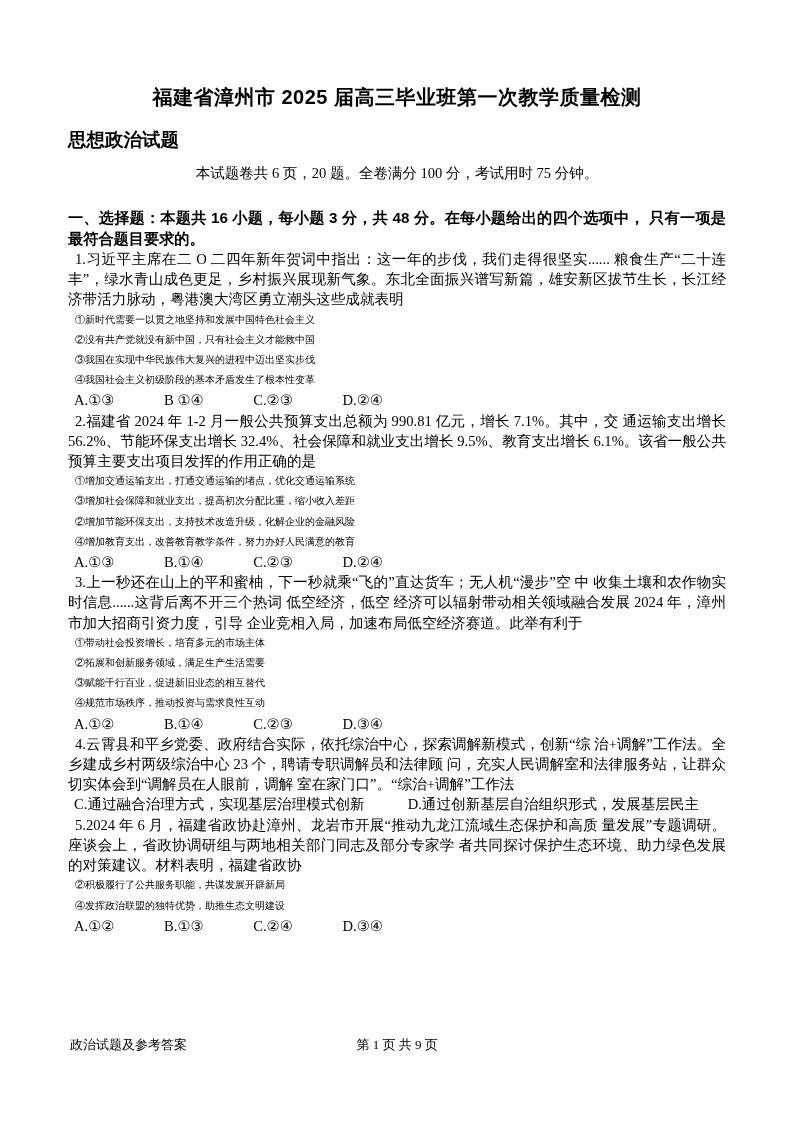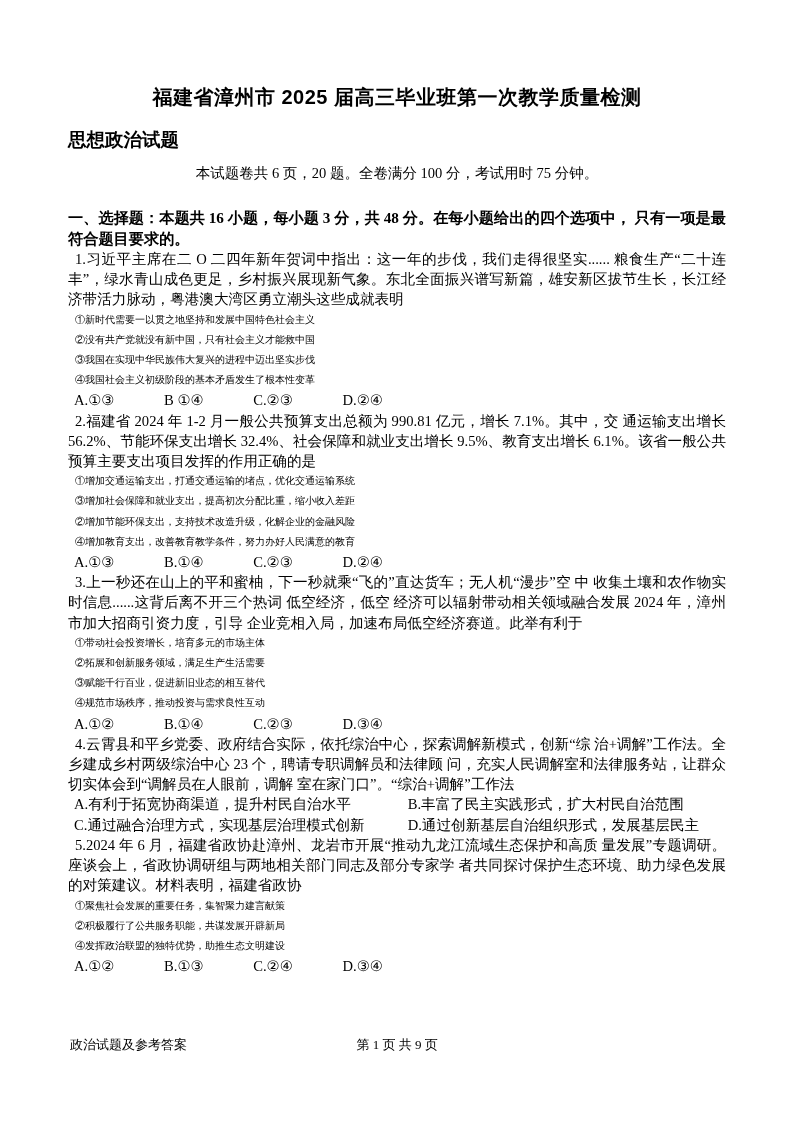--- a/index.html
+++ b/index.html
@@ -35,21 +35,21 @@
     line-height: 21px;
   }
   .exam-info {
     margin-top: 14px;
     font-size: 14.5px;
     text-align: center;
     line-height: 18px;
   }
   .section-heading {
     margin-top: 25px;
-    font-family: Liberation Serif, serif;
+    font-family: Liberation Sans, sans-serif;
     font-weight: bold;
     font-size: 15.2px;
     line-height: 21px;
     text-align: justify;
   }
   .question { margin: 0; }
   .stem {
     font-size: 14.6px;
     line-height: 20.2px;
     text-align: justify;
@@ -130,32 +130,27 @@
       <span class="choice">A.①②</span>
       <span class="choice">B.①④</span>
       <span class="choice">C.②③</span>
       <span class="choice">D.③④</span>
     </p>
   </div>
 
   <div class="question">
     <p class="stem">4.云霄县和平乡党委、政府结合实际，依托综治中心，探索调解新模式，创新“综 治+调解”工作法。全乡建成乡村两级综治中心 23 个，聘请专职调解员和法律顾 问，充实人民调解室和法律服务站，让群众切实体会到“调解员在人眼前，调解 室在家门口”。“综治+调解”工作法</p>
     <p class="answer-row two-col">
-      <span class="choice col-a">A.有利于拓宽协商渠道，提升村民自治水平</span>
-      <span class="choice">B.丰富了民主实践形式，扩大村民自治范围</span>
-    </p>
-    <p class="answer-row two-col">
       <span class="choice col-a">C.通过融合治理方式，实现基层治理模式创新</span>
       <span class="choice">D.通过创新基层自治组织形式，发展基层民主</span>
     </p>
   </div>
 
   <div class="question">
     <p class="stem">5.2024 年 6 月，福建省政协赴漳州、龙岩市开展“推动九龙江流域生态保护和高质 量发展”专题调研。座谈会上，省政协调研组与两地相关部门同志及部分专家学 者共同探讨保护生态环境、助力绿色发展的对策建议。材料表明，福建省政协</p>
-    <p class="statement">①聚焦社会发展的重要任务，集智聚力建言献策</p>
     <p class="statement">②积极履行了公共服务职能，共谋发展开辟新局</p>
     <p class="statement">④发挥政治联盟的独特优势，助推生态文明建设</p>
     <p class="answer-row">
       <span class="choice">A.①②</span>
       <span class="choice">B.①③</span>
       <span class="choice">C.②④</span>
       <span class="choice">D.③④</span>
     </p>
   </div>
 

